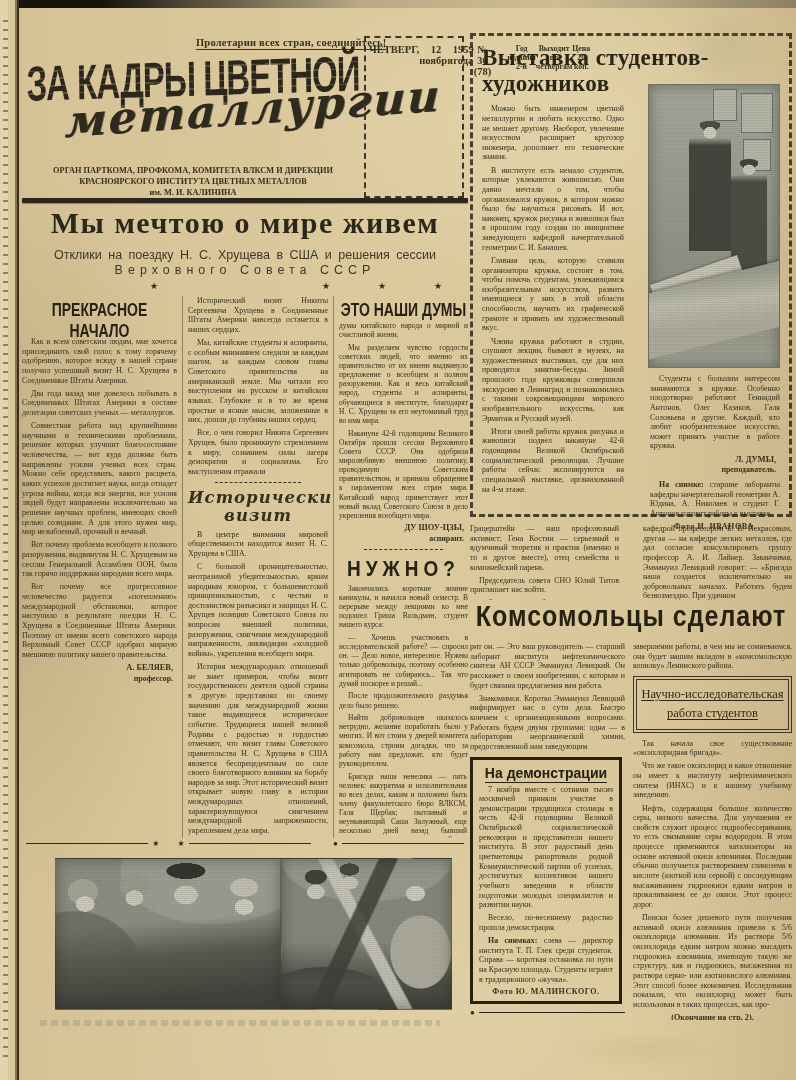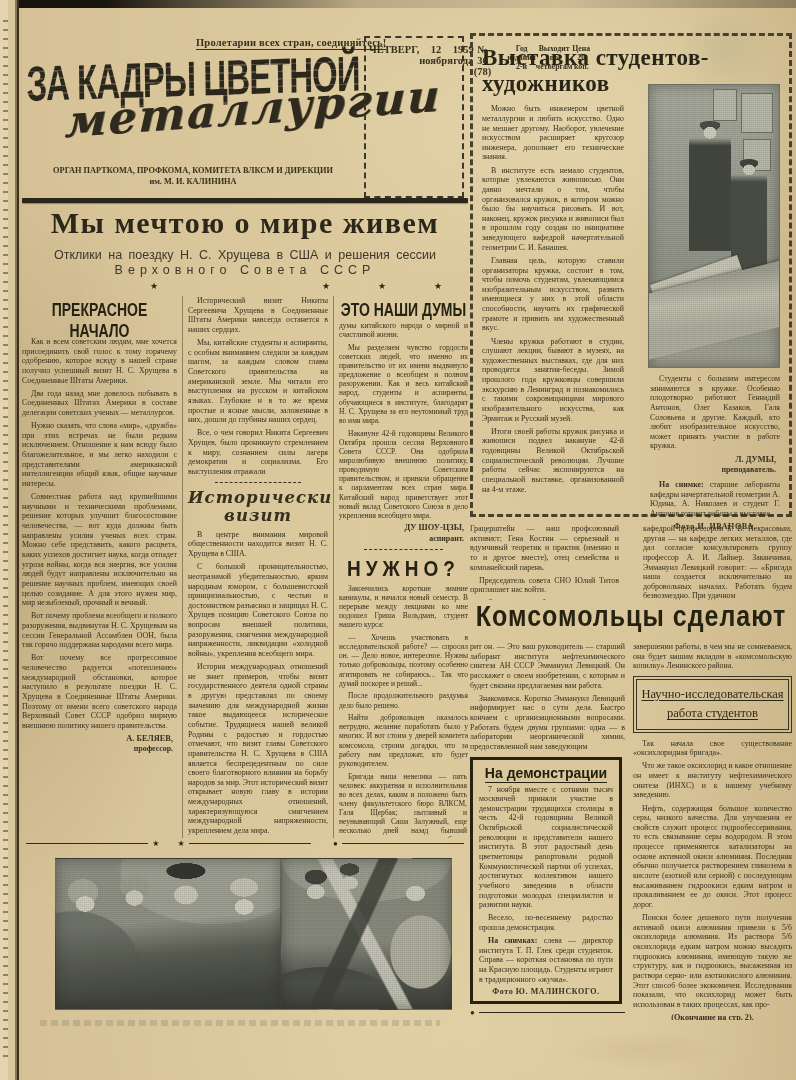--- a/index.html
+++ b/index.html
@@ -195,20 +195,21 @@
   <div class="ib-big">1959 года</div>
   <div class="ib-big">№ 36 (78)</div>
   <div class="ib-sep"></div>
   <div class="ib-small">Год издания 2-й</div>
   <div class="ib-small">Выходит по четвергам</div>
   <div class="ib-small">Цена 20 коп.</div>
 </div>
 
 <div class="organ">
   <div>ОРГАН ПАРТКОМА, ПРОФКОМА, КОМИТЕТА ВЛКСМ И ДИРЕКЦИИ</div>
+  <div>КРАСНОЯРСКОГО ИНСТИТУТА ЦВЕТНЫХ МЕТАЛЛОВ</div>
   <div>им. М. И. КАЛИНИНА</div>
 </div>
 <div class="thick-rule"></div>
 
 <div class="f-headline">Мы мечтою о мире живем</div>
 <div class="f-sub1">Отклики на поездку Н. С. Хрущева в США и решения сессии</div>
 <div class="f-sub2">Верховного Совета СССР</div>
 <div class="f-stars">
   <span class="s1">★</span>
   <span class="s3">
@@ -217,21 +218,20 @@
     <span>★</span>
   </span>
 </div>
 
 <div class="columns">
   <div class="col c1">
     <div class="colhead">ПРЕКРАСНОЕ НАЧАЛО</div>
     <div class="bt">
         <p>Как и всем советским людям, мне хочется присоединить свой голос к тому горячему одобрению, которое всюду в нашей стране получил успешный визит Н. С. Хрущева в Соединенные Штаты Америки.</p>
         <p>Два года назад мне довелось побывать в Соединенных Штатах Америки в составе делегации советских ученых — металлургов.</p>
-        <p>Нужно сказать, что слова «мир», «дружба» при этих встречах не были редким исключением. Отношение к нам всюду было благожелательное, и мы легко находили с представителями американской интеллигенции общий язык, общие научные интересы.</p>
         <p>Совместная работа над крупнейшими научными и техническими проблемами, решение которых улучшит благосостояние человечества, — вот куда должны быть направлены усилия ученых всех стран. Можно себе представить, какого расцвета, каких успехов достигнет наука, когда отпадет угроза войны, когда вся энергия, все усилия людей будут направлены исключительно на решение научных проблем, имеющих своей целью созидание. А для этого нужен мир, мир незыблемый, прочный и вечный.</p>
         <p>Вот почему проблема всеобщего и полного разоружения, выдвинутая Н. С. Хрущевым на сессии Генеральной Ассамблеи ООН, была так горячо поддержана народами всего мира.</p>
         <p>Вот почему все прогрессивное человечество радуется «потеплению» международной обстановки, которое наступило в результате поездки Н. С. Хрущева в Соединенные Штаты Америки. Поэтому от имени всего советского народа Верховный Совет СССР одобрил мирную внешнюю политику нашего правительства.</p>
       </div>
     <div class="sig">
       <div>А. БЕЛЯЕВ,</div>
       <div class="sig-role">профессор.</div>
     </div>
   </div>
   <div class="col c2">

